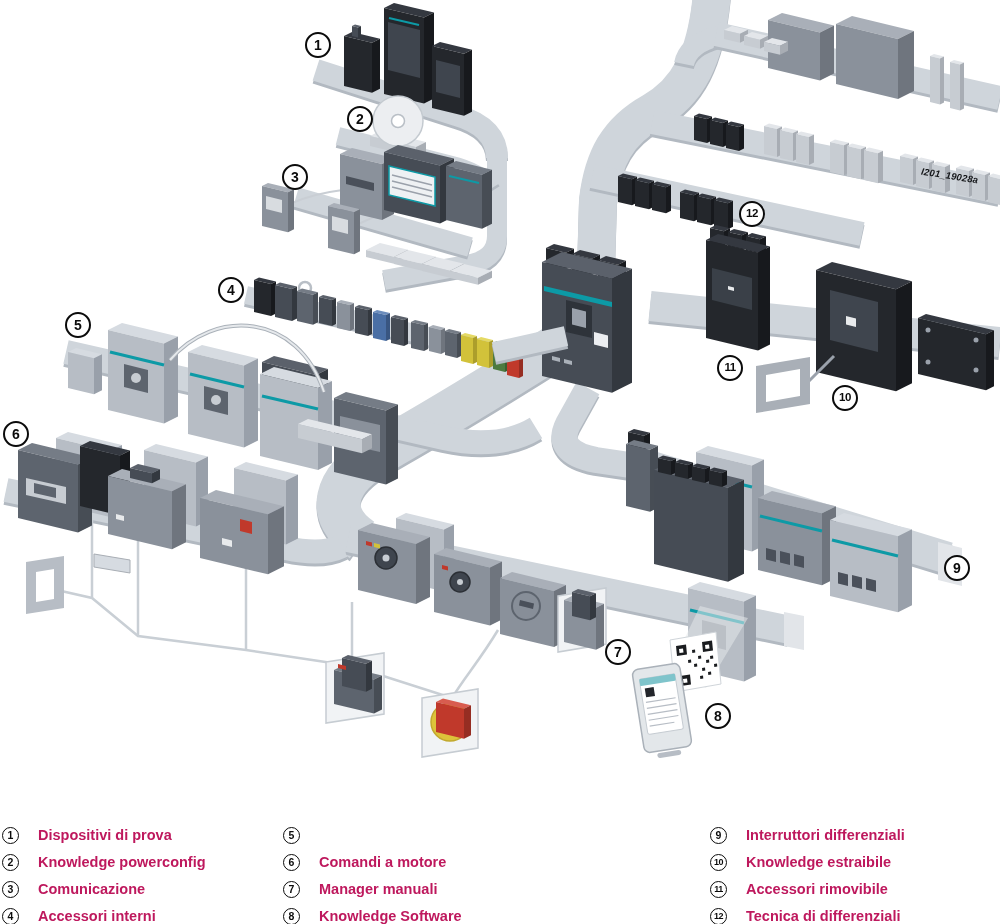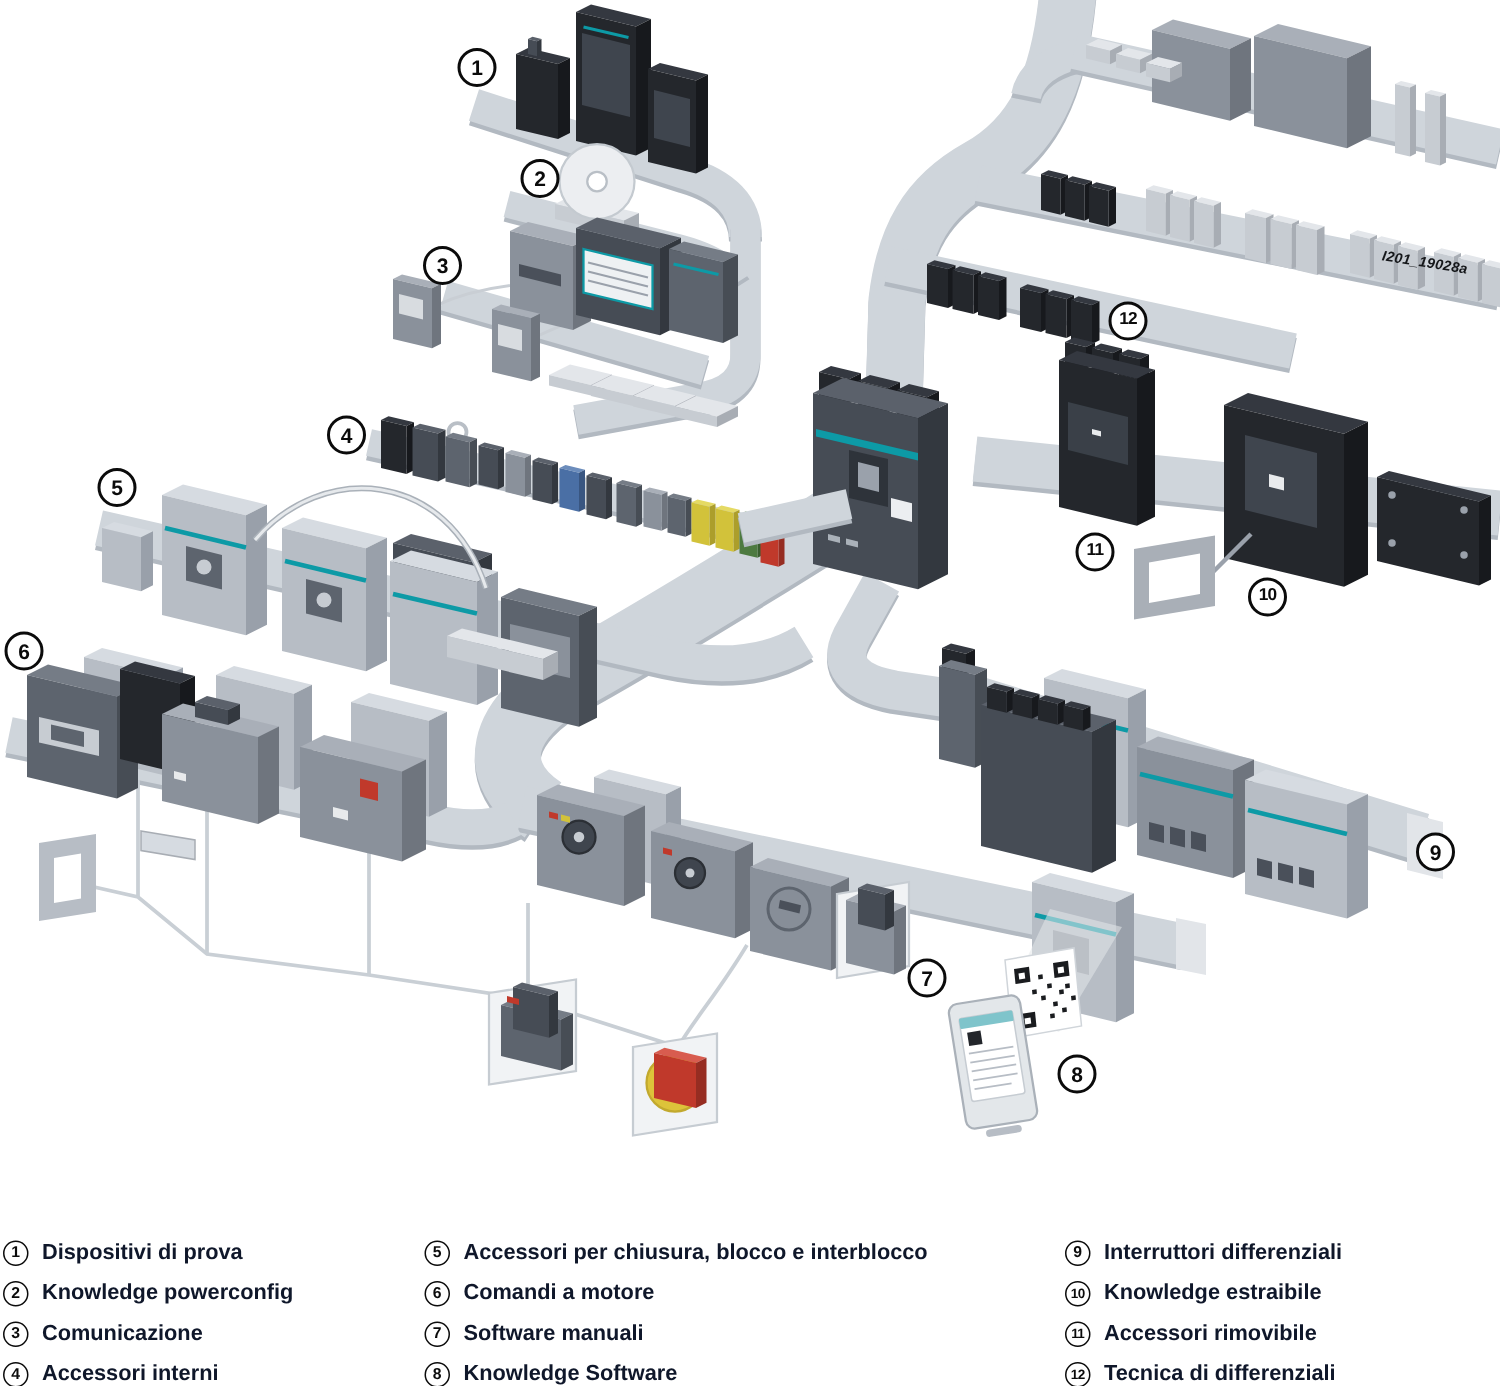--- a/index.html
+++ b/index.html
@@ -13,21 +13,21 @@
   .callout.two{font-size:11.5px;letter-spacing:-0.5px;}
   .watermark{position:absolute;left:921px;top:170px;transform:rotate(9deg);
              font:italic 700 9.5px "Liberation Sans",sans-serif;color:#15171a;
              letter-spacing:.2px;white-space:nowrap;z-index:4;}
   .legend-col{position:absolute;top:822px;}
   .legend-row{height:27px;display:flex;align-items:center;gap:9px;}
   .lnum{width:17px;height:17px;box-sizing:border-box;border:1.6px solid #0b0b0b;
         border-radius:50%;background:#fff;display:flex;align-items:center;justify-content:center;
         font:700 10.5px/1 "Liberation Sans",sans-serif;color:#0b0b0b;flex:0 0 17px;}
   .legend-row.two .lnum{font-size:9px;letter-spacing:-0.4px;}
-  .llabel{font:700 14.5px/1 "Liberation Sans",sans-serif;color:#0f172a;white-space:nowrap;}
+  .llabel{font:700 14.5px/1 "Liberation Sans",sans-serif;color:#be185d;white-space:nowrap;margin-left:10px;}
 </style>
 </head>
 <body>
 
 <div class="stage">
 
   <svg id="scene" width="1000" height="810" viewBox="0 0 1000 810">
       <g>
         <path d="M712,-6 C706,58 688,92 652,112 C618,131 603,158 598,200 L596,268" stroke="#b2b9c1" stroke-width="38" fill="none" transform="translate(0,3)"></path>
         <path d="M712,-6 C706,58 688,92 652,112 C618,131 603,158 598,200 L596,268" stroke="#cfd5db" stroke-width="38" fill="none"></path>
@@ -553,29 +553,28 @@
     </div>
     <div class="legend-row">
       <span class="lnum">4</span>
       <span class="llabel">Accessori interni</span>
     </div>
   </div>
 
   <div class="legend-col" style="left:283px">
     <div class="legend-row">
       <span class="lnum">5</span>
-      <span class="llabel">Accessori per chiusura, blocco e interblocco</span>
     </div>
     <div class="legend-row">
       <span class="lnum">6</span>
       <span class="llabel">Comandi a motore</span>
     </div>
     <div class="legend-row">
       <span class="lnum">7</span>
-      <span class="llabel">Software manuali</span>
+      <span class="llabel">Manager manuali</span>
     </div>
     <div class="legend-row">
       <span class="lnum">8</span>
       <span class="llabel">Knowledge Software</span>
     </div>
   </div>
 
   <div class="legend-col" style="left:710px">
     <div class="legend-row">
       <span class="lnum">9</span>

